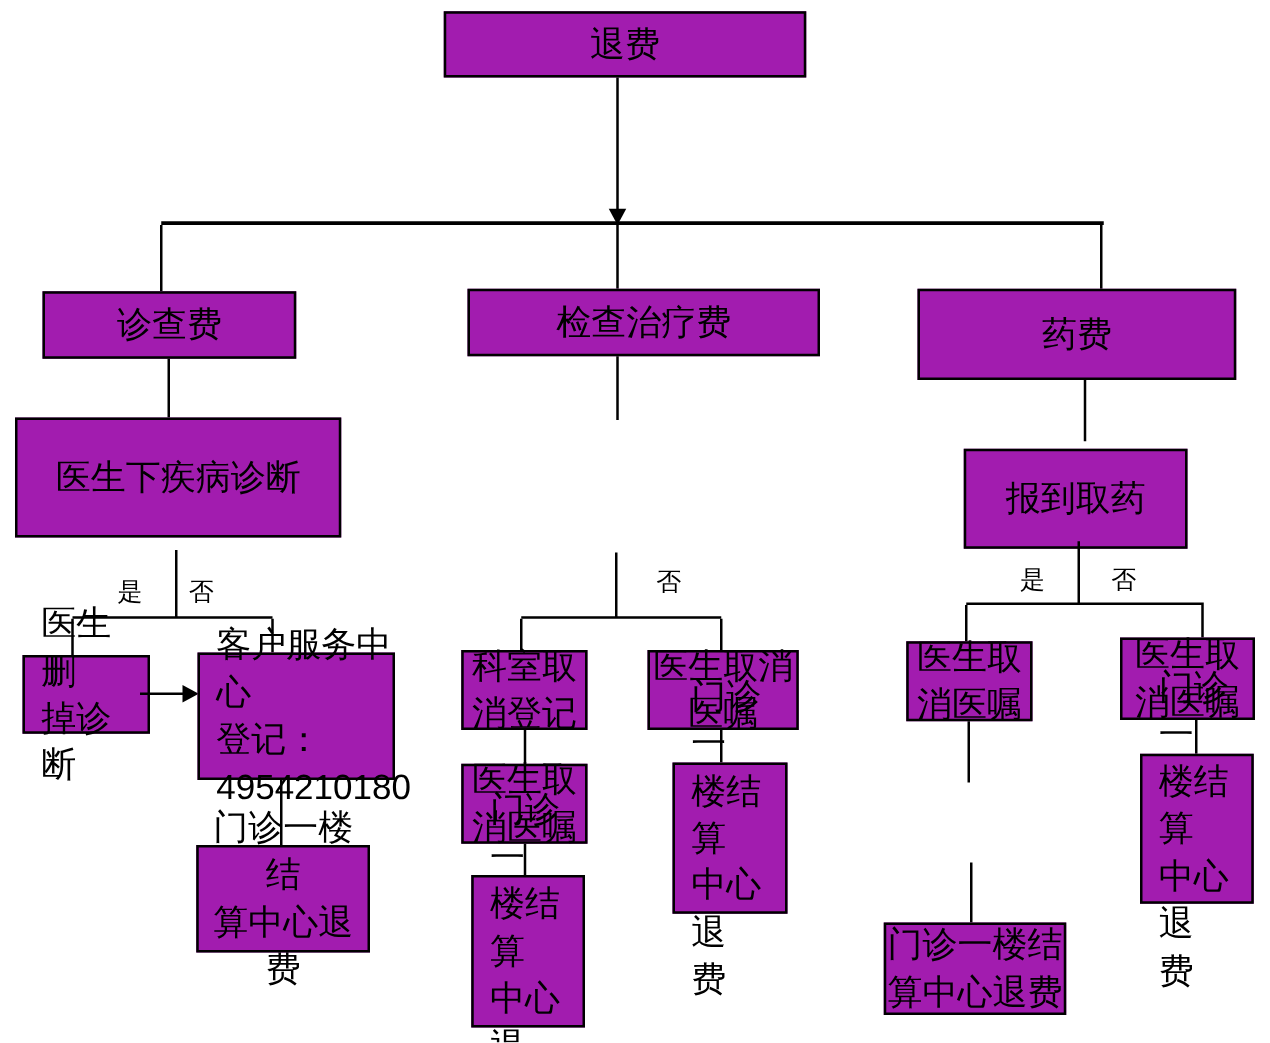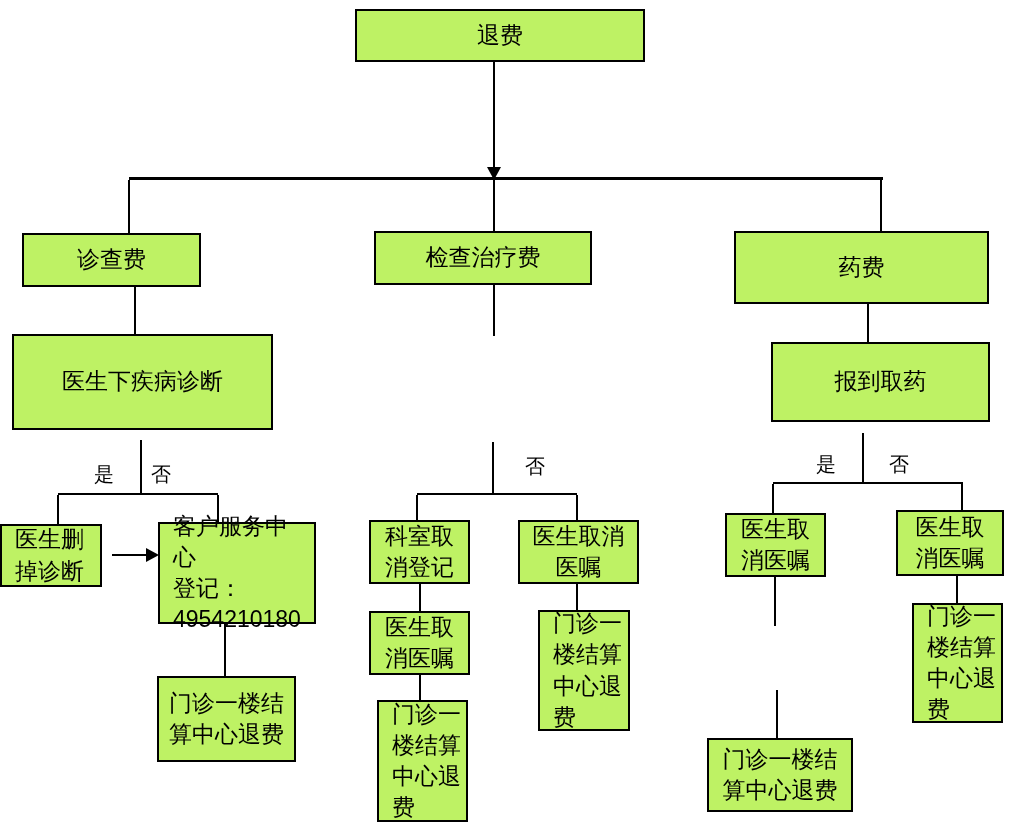--- a/index.html
+++ b/index.html
@@ -1,20 +1,20 @@
 <!DOCTYPE html>
 <html><head>
 <meta charset="utf-8">
 <style>
   html,body{margin:0;padding:0;background:#ffffff;}
   .canvas{position:relative;width:1016px;height:834px;background:#ffffff;
           font-family:"Liberation Sans","DejaVu Sans",sans-serif;color:#000;overflow:hidden;}
-  .node{position:absolute;border:2px solid #000;background:#bef264;box-sizing:border-box;
+  .node{position:absolute;border:2px solid #000;background:#a21caf;box-sizing:border-box;
         display:flex;align-items:center;justify-content:center;text-align:center;
-        font-size:23px;line-height:1.35;white-space:pre-line;}
+        font-size:28px;line-height:1.35;white-space:pre-line;}
   .node.align-left{justify-content:flex-start;text-align:left;padding-left:13px;padding-right:4px;}
   .vline,.hline{position:absolute;background:#000;}
   .lbl{position:absolute;font-size:20px;line-height:1.1;white-space:pre-line;}
   .lbl.center{text-align:center;font-size:19px;line-height:1.15;}
   .arrow-down{position:absolute;width:0;height:0;
       border-left:7px solid transparent;border-right:7px solid transparent;border-top:13px solid #000;}
   .arrow-right{position:absolute;width:0;height:0;
       border-top:7px solid transparent;border-bottom:7px solid transparent;border-left:13px solid #000;}
 </style>
 </head>
@@ -24,41 +24,41 @@
 
   <div class="node" style="left:355px;top:9px;width:290px;height:53px">退费</div>
 
   <div class="vline" style="left:493px;top:62px;width:2px;height:107px"></div>
   <div class="arrow-down" style="left:487px;top:167px"></div>
   <div class="hline" style="left:129px;top:177px;width:754px;height:3px"></div>
   <div class="vline" style="left:128px;top:180px;width:2px;height:53px"></div>
   <div class="vline" style="left:493px;top:180px;width:2px;height:51px"></div>
   <div class="vline" style="left:880px;top:180px;width:2px;height:51px"></div>
 
-  <div class="node" style="left:22px;top:233px;width:179px;height:54px">诊查费</div>
+  <div class="node" style="left:34px;top:233px;width:203px;height:54px">诊查费</div>
   <div class="vline" style="left:134px;top:287px;width:2px;height:47px"></div>
   <div class="node" style="left:12px;top:334px;width:261px;height:96px">医生下疾病诊断</div>
   <div class="vline" style="left:140px;top:440px;width:2px;height:54px"></div>
   <div class="lbl" style="left:94px;top:463px">是</div>
   <div class="lbl" style="left:151px;top:463px">否</div>
   <div class="hline" style="left:58px;top:493px;width:160px;height:2px"></div>
   <div class="vline" style="left:57px;top:495px;width:2px;height:29px"></div>
   <div class="vline" style="left:217px;top:495px;width:2px;height:27px"></div>
-  <div class="node align-left" style="left:0;top:524px;width:102px;height:63px">医生删
+  <div class="node align-left" style="left:18px;top:524px;width:102px;height:63px">医生删
 掉诊断</div>
   <div class="hline" style="left:112px;top:554px;width:36px;height:2px"></div>
   <div class="arrow-right" style="left:146px;top:548px"></div>
   <div class="node align-left" style="left:158px;top:522px;width:158px;height:102px">客户服务中心
 登记：
 4954210180</div>
   <div class="vline" style="left:224px;top:624px;width:2px;height:52px"></div>
   <div class="node" style="left:157px;top:676px;width:139px;height:86px">门诊一楼结
 算中心退费</div>
 
-  <div class="node" style="left:374px;top:231px;width:218px;height:54px">检查治疗费</div>
+  <div class="node" style="left:374px;top:231px;width:282px;height:54px">检查治疗费</div>
   <div class="vline" style="left:493px;top:285px;width:2px;height:51px"></div>
   <div class="vline" style="left:492px;top:442px;width:2px;height:52px"></div>
   <div class="lbl" style="left:525px;top:455px">否</div>
   <div class="hline" style="left:417px;top:493px;width:160px;height:2px"></div>
   <div class="vline" style="left:416px;top:495px;width:2px;height:25px"></div>
   <div class="vline" style="left:576px;top:495px;width:2px;height:25px"></div>
   <div class="node" style="left:518px;top:520px;width:121px;height:64px">医生取消
 医嘱</div>
   <div class="node" style="left:369px;top:520px;width:101px;height:64px">科室取
 消登记</div>
@@ -71,21 +71,21 @@
 中心退
 费</div>
   <div class="vline" style="left:576px;top:584px;width:2px;height:26px"></div>
   <div class="node align-left" style="left:538px;top:610px;width:92px;height:121px">门诊一
 楼结算
 中心退
 费</div>
 
   <div class="node" style="left:734px;top:231px;width:255px;height:73px">药费</div>
   <div class="vline" style="left:867px;top:304px;width:2px;height:49px"></div>
-  <div class="node" style="left:771px;top:342px;width:219px;height:80px">报到取药</div>
+  <div class="node" style="left:771px;top:359px;width:179px;height:80px">报到取药</div>
   <div class="vline" style="left:862px;top:433px;width:2px;height:50px"></div>
   <div class="lbl" style="left:816px;top:453px">是</div>
   <div class="lbl" style="left:889px;top:453px">否</div>
   <div class="hline" style="left:773px;top:482px;width:190px;height:2px"></div>
   <div class="vline" style="left:772px;top:484px;width:2px;height:29px"></div>
   <div class="vline" style="left:961px;top:484px;width:2px;height:26px"></div>
   <div class="node" style="left:725px;top:513px;width:101px;height:64px">医生取
 消医嘱</div>
   <div class="node" style="left:896px;top:510px;width:108px;height:66px">医生取
 消医嘱</div>

